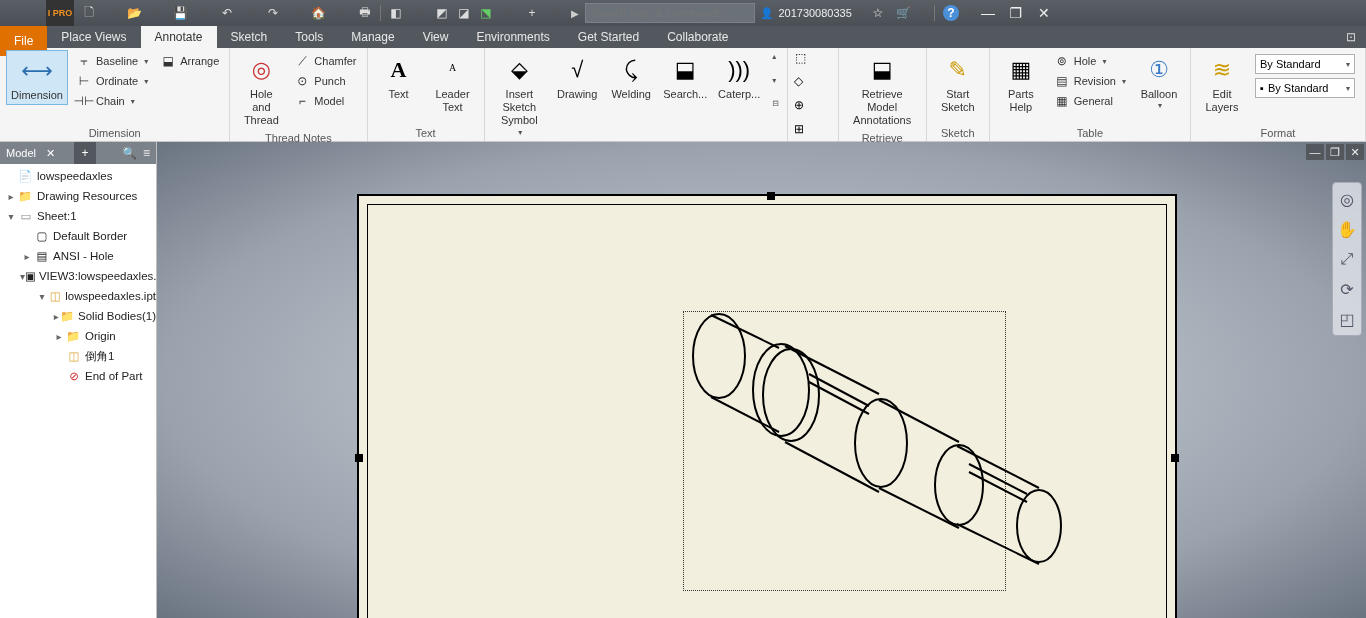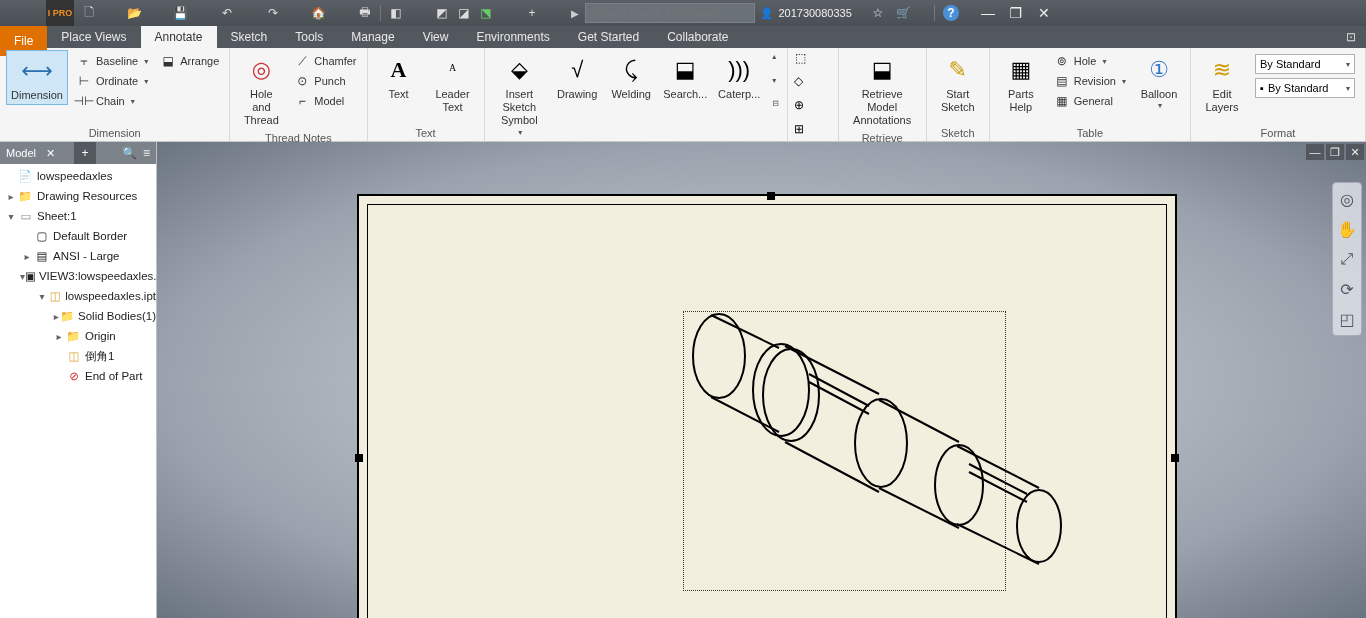--- a/index.html
+++ b/index.html
@@ -364,21 +364,21 @@
           <span>Sheet:1</span>
         </div>
         <div class="tree-row" style="padding-left: 20px;">
           <span class="tw"></span>
           <span class="ticon ">▢</span>
           <span>Default Border</span>
         </div>
         <div class="tree-row" style="padding-left: 20px;">
           <span class="tw">▸</span>
           <span class="ticon ">▤</span>
-          <span>ANSI - Large</span>
+          <span>ANSI - Hole</span>
         </div>
         <div class="tree-row" style="padding-left: 20px;">
           <span class="tw">▾</span>
           <span class="ticon ">▣</span>
           <span>VIEW3:lowspeedaxles.ipt</span>
         </div>
         <div class="tree-row" style="padding-left: 36px;">
           <span class="tw">▾</span>
           <span class="ticon part">◫</span>
           <span>lowspeedaxles.ipt</span>

